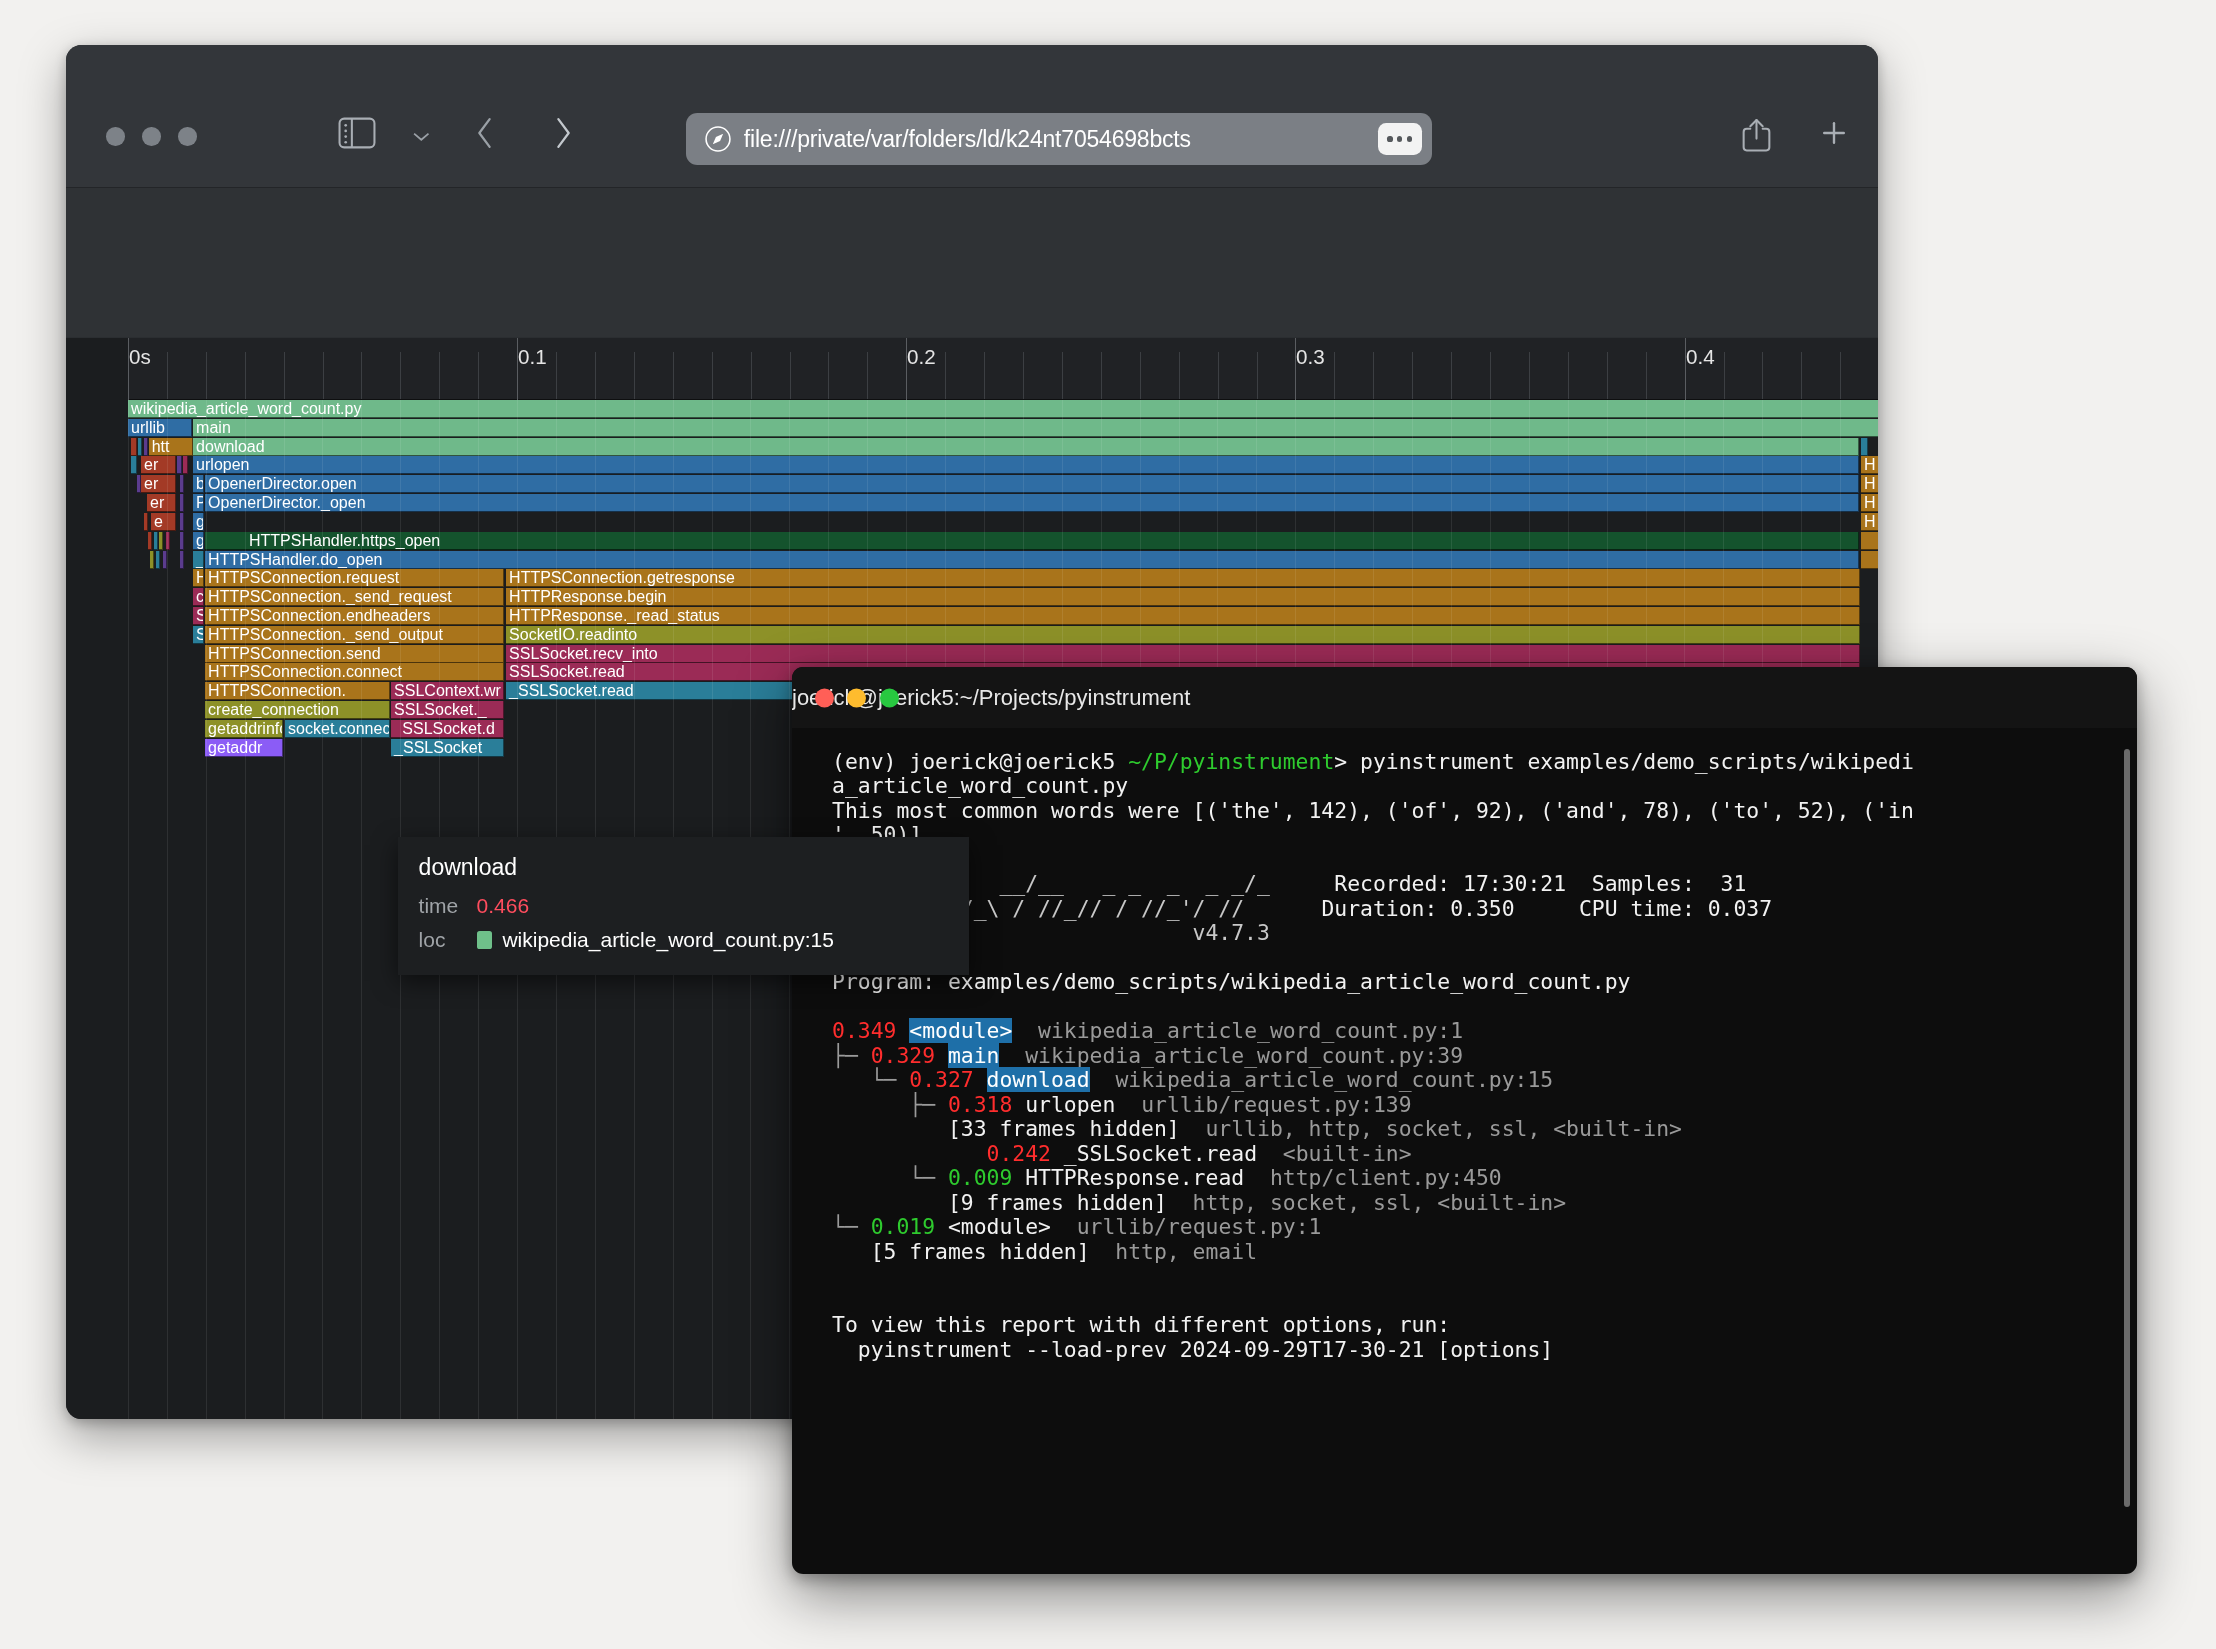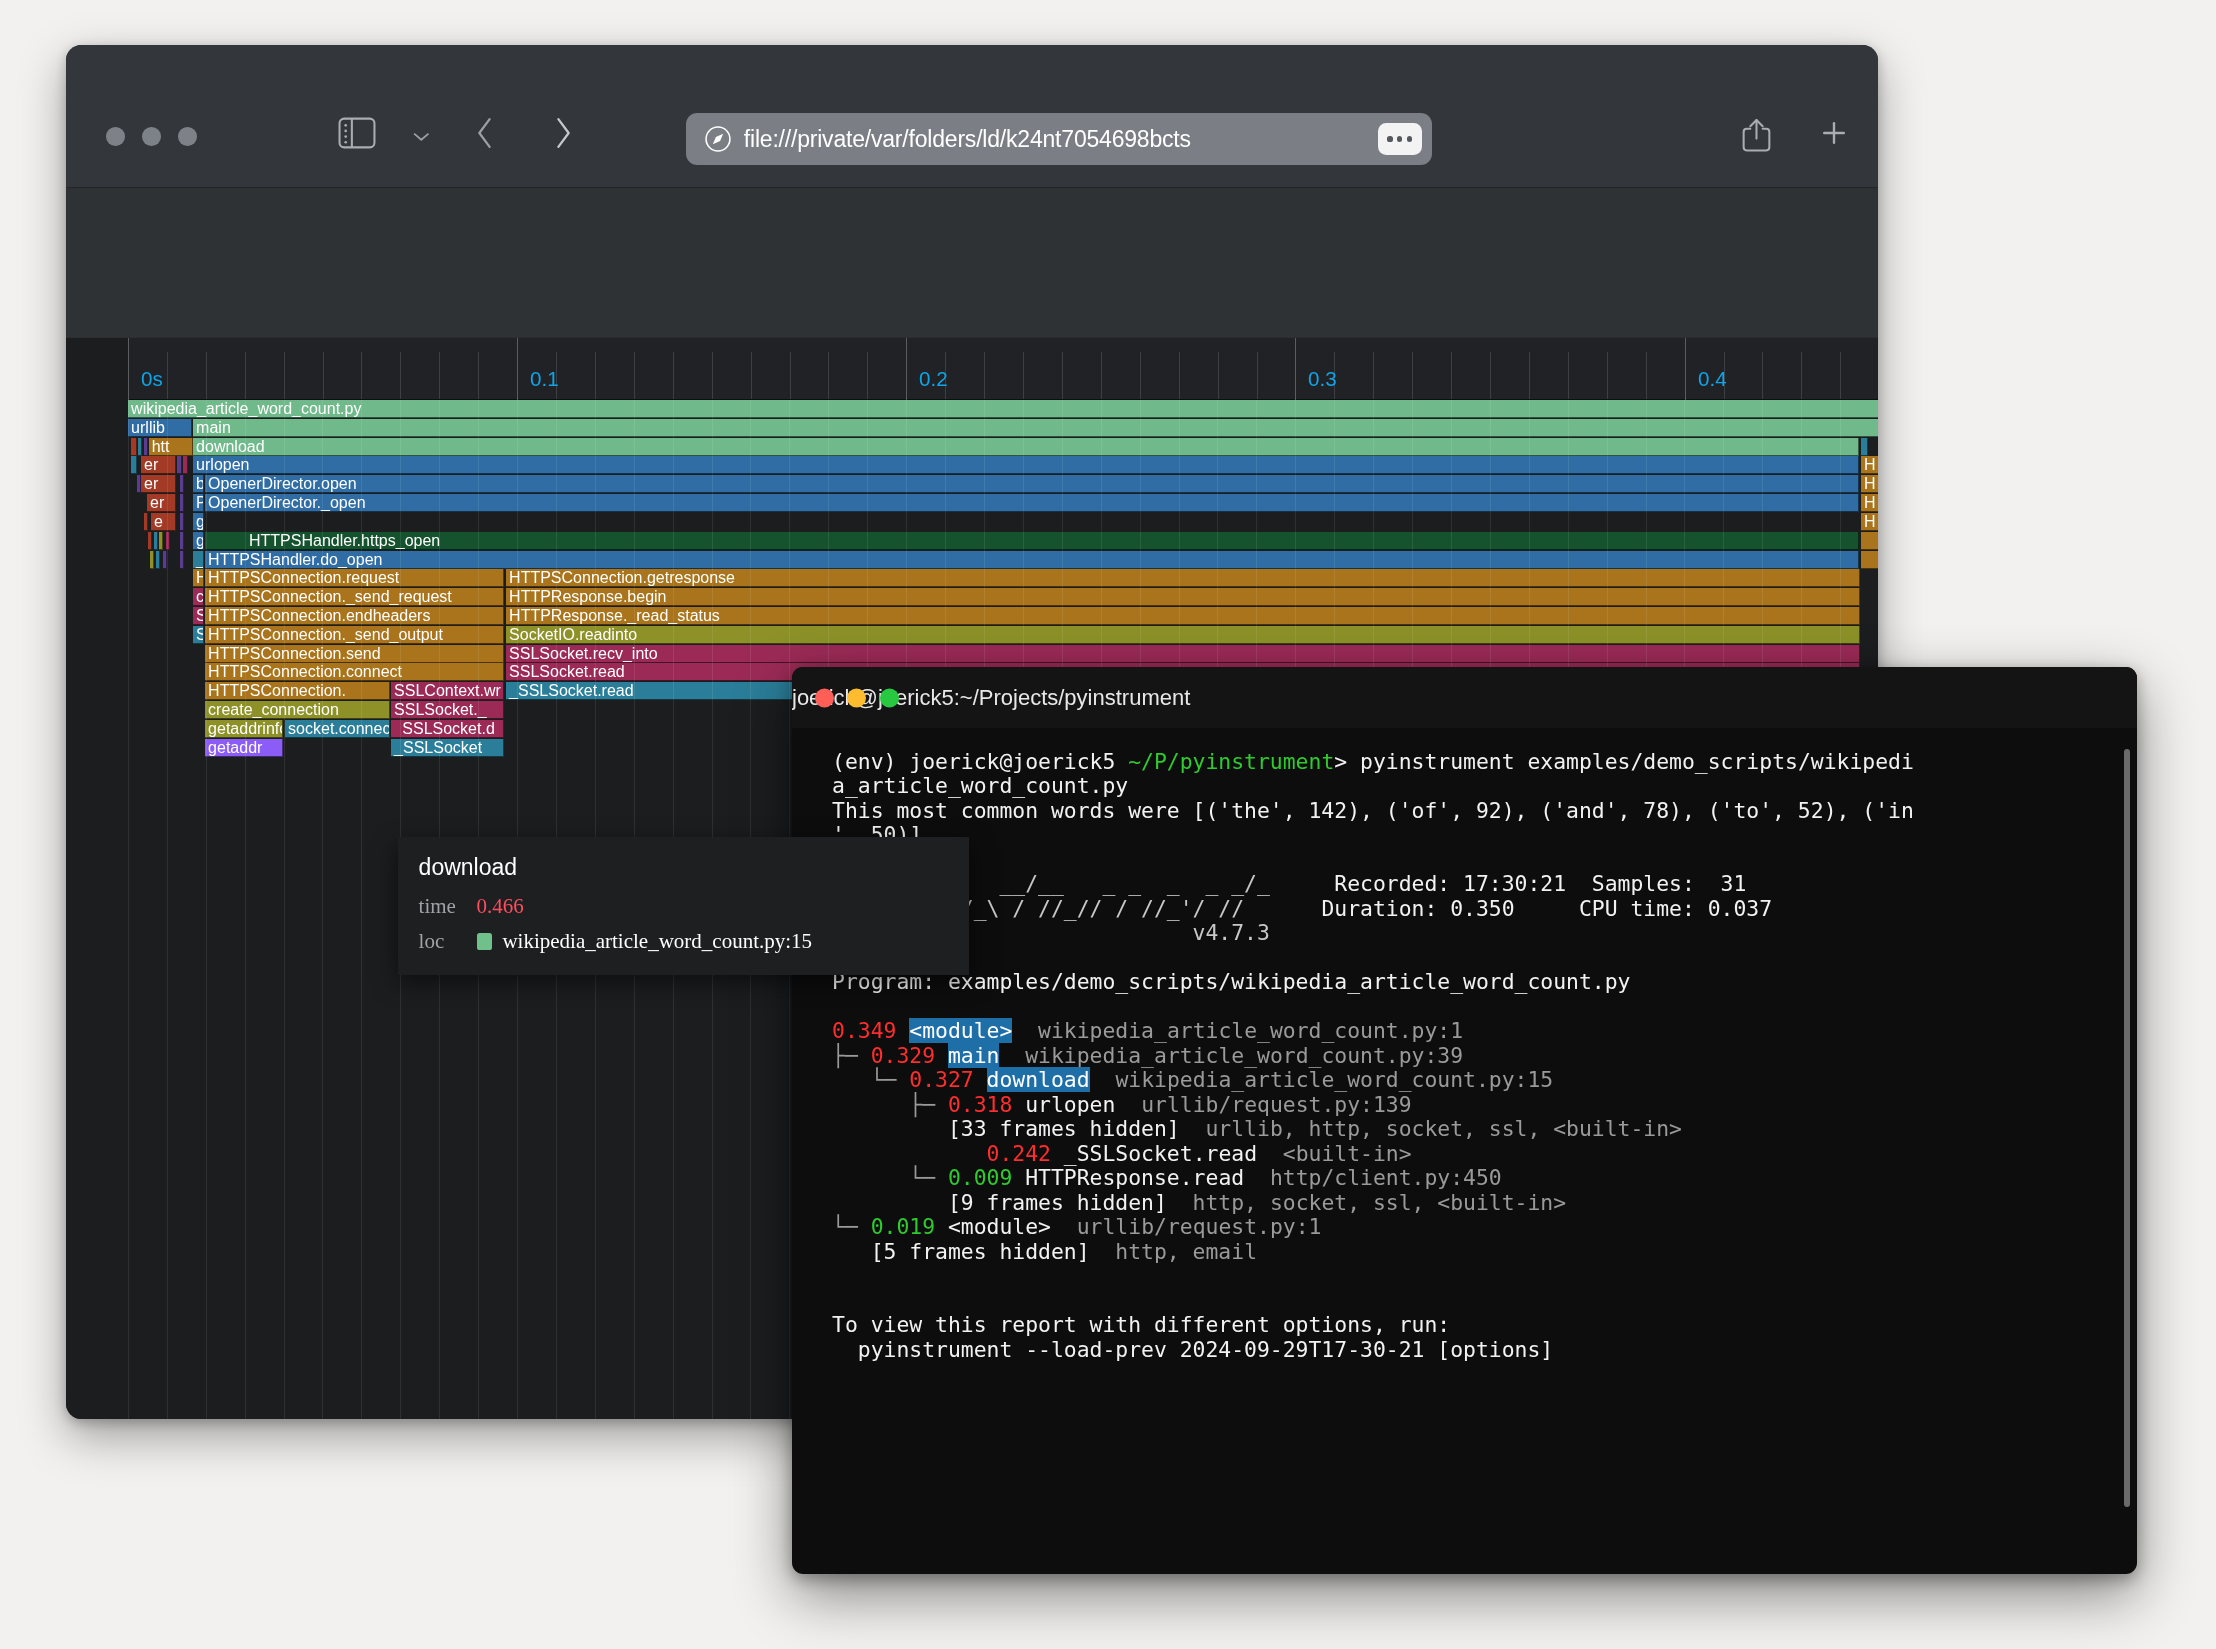--- a/index.html
+++ b/index.html
@@ -103,40 +103,40 @@
   #flame-wrap {
     position: absolute; left: 0; top: 293px; width: 100%; bottom: 0;
     background: #1b1d1f; overflow: hidden;
   }
   #ruler {
     position: absolute; left: 62px; top: 0; right: 0; height: 62px;
     background: #202225; border-bottom: 0.5px solid #0e0f10;
   }
   .tickline { position: absolute; top: 0; width: 0.5px; height: 62px; background: #5a5d61; }
   .tickline.minor { background: #3c3f43; top: 14.4px; height: 47px; }
-  .ticklabel { position: absolute; top: 29px; color: #0ea5e9; font-size: 20.6px; padding-left: 13px; }
+  .ticklabel { position: absolute; top: 7px; color: #e5e5e5; font-size: 20.6px; padding-left: 1px; }
   .gridline { position: absolute; top: 62px; bottom: 0; width: 0.5px; background: rgba(255,255,255,0.085); }
 
   #frames { position: absolute; left: 62px; top: 62px; right: 0; bottom: 0; }
   .frame {
     position: absolute; height: 17.5px; overflow: hidden;
     color: #ffffff; font-size: 16px; line-height: 17.5px;
     padding-left: 3.1px; white-space: nowrap;
     border-bottom: 0.5px solid rgba(0,0,0,0.55);
     border-right: 0.5px solid rgba(0,0,0,0.5);
   }
 
   
   #tooltip {
     position: absolute; left: 332px; top: 499px; width: 571px; height: 138px;
     background: #1d1f21; box-shadow: 0 7.2px 23px rgba(0,0,0,0.55);
     padding: 16.5px 20.6px; z-index: 50;
   }
   #tt-title { color: #ffffff; font-size: 23px; margin-bottom: 13.4px; }
-  .tt-row { display: flex; align-items: center; margin-top: 10.3px; font-family: Liberation Serif, serif; }
+  .tt-row { display: flex; align-items: center; margin-top: 10.3px; }
   .tt-key { color: #9fa3a7; font-size: 21px; width: 58px; flex: 0 0 58px; }
   .tt-val-time { color: #ff4d5e; font-size: 21px; }
   .tt-swatch { width: 15.5px; height: 17.5px; border-radius: 2.6px; background: #6fc08a; margin-right: 10.3px; flex: 0 0 15.5px; }
   .tt-val-loc { color: #ffffff; font-size: 21px; }
 
   
   #terminal {
     position: absolute; left: 792px; top: 667px;
     width: 1345px; height: 907px;
     background: #0d0d0d; border-radius: 11.3px;

